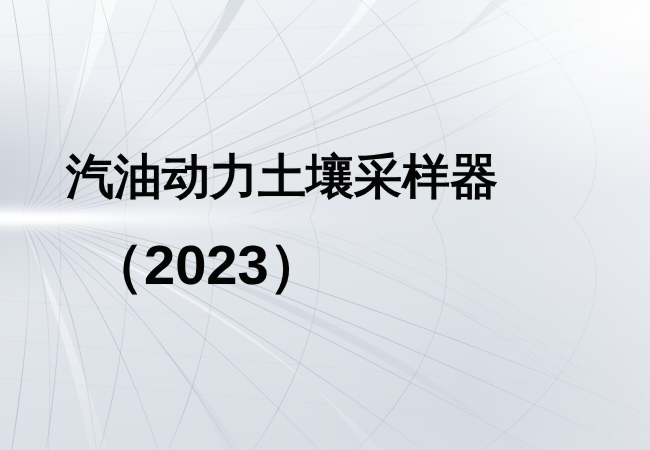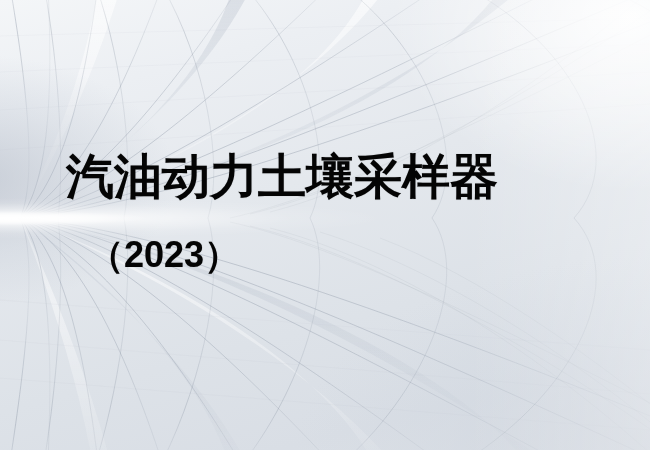--- a/index.html
+++ b/index.html
@@ -96,21 +96,21 @@
   #title-main {
     left: 66px;
     top: 153px;
     font-size: 48px;
     letter-spacing: 0px;
     text-shadow: 0 0 1px rgba(0,0,0,0.30);
   }
   #title-sub {
     left: 88px;
     top: 237px;
-    font-size: 36px;
+    font-size: 56px;
     letter-spacing: 0px;
     text-shadow: 0 0 1px rgba(0,0,0,0.30);
   }
 </style>
 </head>
 <body>
 
 <div id="banner">
 
   <div class="layer" id="bg-base"></div>

